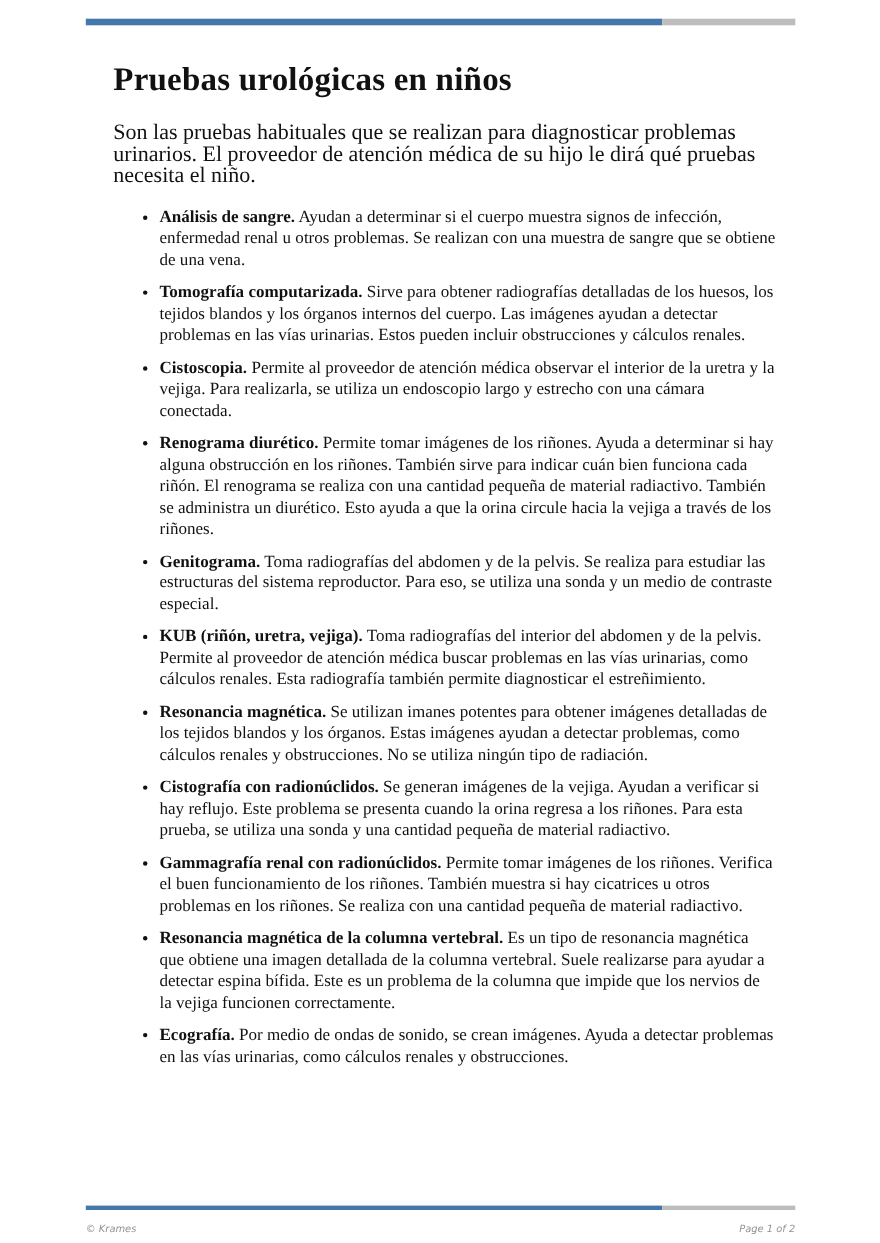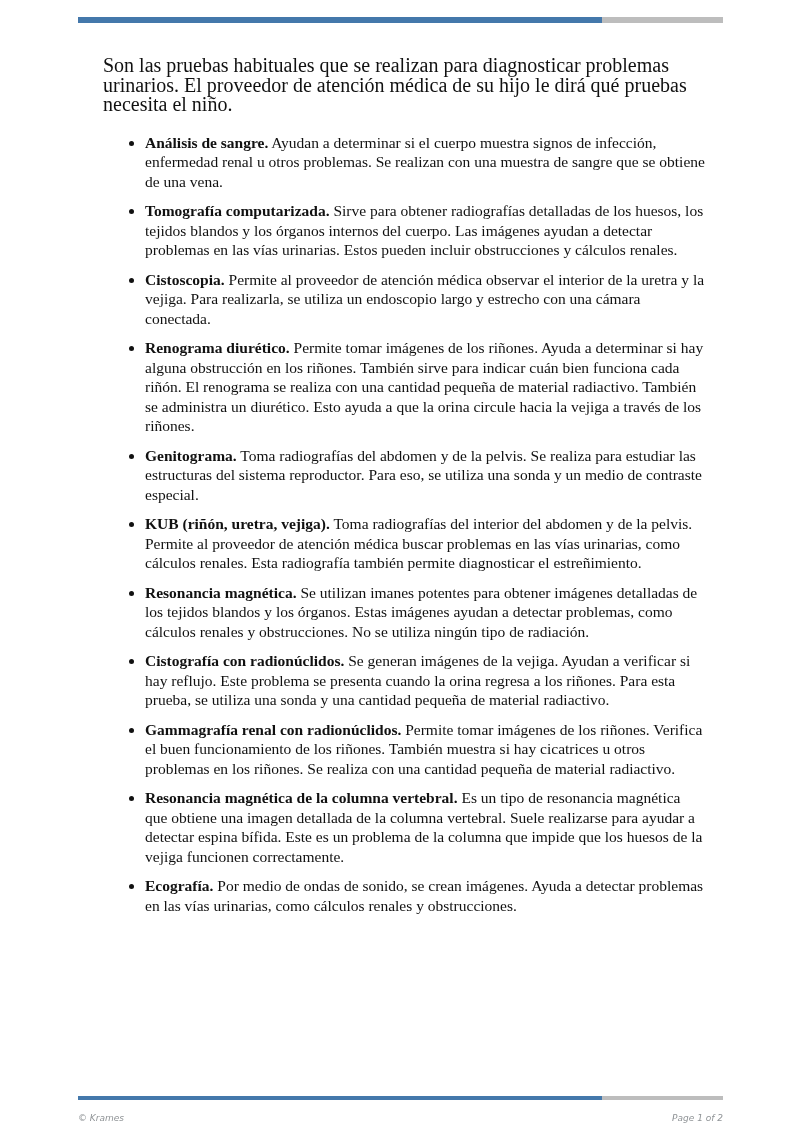--- a/index.html
+++ b/index.html
@@ -51,32 +51,33 @@
 </style>
 </head>
 <body>
 
 <div class="rule-bar top">
   <div class="blue"></div>
   <div class="gray"></div>
 </div>
 
 <div class="content">
+  <h1 class="doc-title">Pruebas urológicas en niños</h1>
   <p class="intro">Son las pruebas habituales que se realizan para diagnosticar problemas urinarios. El proveedor de atención médica de su hijo le dirá qué pruebas necesita el niño.</p>
   <ul class="test-list">
       <li><span class="term">Análisis de sangre.</span> <span>Ayudan a determinar si el cuerpo muestra signos de infección, enfermedad renal u otros problemas. Se realizan con una muestra de sangre que se obtiene de una vena.</span></li>
       <li><span class="term">Tomografía computarizada.</span> <span>Sirve para obtener radiografías detalladas de los huesos, los tejidos blandos y los órganos internos del cuerpo. Las imágenes ayudan a detectar problemas en las vías urinarias. Estos pueden incluir obstrucciones y cálculos renales.</span></li>
       <li><span class="term">Cistoscopia.</span> <span>Permite al proveedor de atención médica observar el interior de la uretra y la vejiga. Para realizarla, se utiliza un endoscopio largo y estrecho con una cámara conectada.</span></li>
       <li><span class="term">Renograma diurético.</span> <span>Permite tomar imágenes de los riñones. Ayuda a determinar si hay alguna obstrucción en los riñones. También sirve para indicar cuán bien funciona cada riñón. El renograma se realiza con una cantidad pequeña de material radiactivo. También se administra un diurético. Esto ayuda a que la orina circule hacia la vejiga a través de los riñones.</span></li>
       <li><span class="term">Genitograma.</span> <span>Toma radiografías del abdomen y de la pelvis. Se realiza para estudiar las estructuras del sistema reproductor. Para eso, se utiliza una sonda y un medio de contraste especial.</span></li>
       <li><span class="term">KUB (riñón, uretra, vejiga).</span> <span>Toma radiografías del interior del abdomen y de la pelvis. Permite al proveedor de atención médica buscar problemas en las vías urinarias, como cálculos renales. Esta radiografía también permite diagnosticar el estreñimiento.</span></li>
       <li><span class="term">Resonancia magnética.</span> <span>Se utilizan imanes potentes para obtener imágenes detalladas de los tejidos blandos y los órganos. Estas imágenes ayudan a detectar problemas, como cálculos renales y obstrucciones. No se utiliza ningún tipo de radiación.</span></li>
       <li><span class="term">Cistografía con radionúclidos.</span> <span>Se generan imágenes de la vejiga. Ayudan a verificar si hay reflujo. Este problema se presenta cuando la orina regresa a los riñones. Para esta prueba, se utiliza una sonda y una cantidad pequeña de material radiactivo.</span></li>
       <li><span class="term">Gammagrafía renal con radionúclidos.</span> <span>Permite tomar imágenes de los riñones. Verifica el buen funcionamiento de los riñones. También muestra si hay cicatrices u otros problemas en los riñones. Se realiza con una cantidad pequeña de material radiactivo.</span></li>
-      <li><span class="term">Resonancia magnética de la columna vertebral.</span> <span>Es un tipo de resonancia magnética que obtiene una imagen detallada de la columna vertebral. Suele realizarse para ayudar a detectar espina bífida. Este es un problema de la columna que impide que los huesos de la vejiga funcionen correctamente.</span></li>
+      <li><span class="term">Resonancia magnética de la columna vertebral.</span> <span>Es un tipo de resonancia magnética que obtiene una imagen detallada de la columna vertebral. Suele realizarse para ayudar a detectar espina bífida. Este es un problema de la columna que impide que los nervios de la vejiga funcionen correctamente.</span></li>
       <li><span class="term">Ecografía.</span> <span>Por medio de ondas de sonido, se crean imágenes. Ayuda a detectar problemas en las vías urinarias, como cálculos renales y obstrucciones.</span></li>
     </ul>
 </div>
 
 <div class="rule-bar bottom">
   <div class="blue"></div>
   <div class="gray"></div>
 </div>
 <div class="footer-text left">© Krames</div>
 <div class="footer-text right">Page 1 of 2</div>

